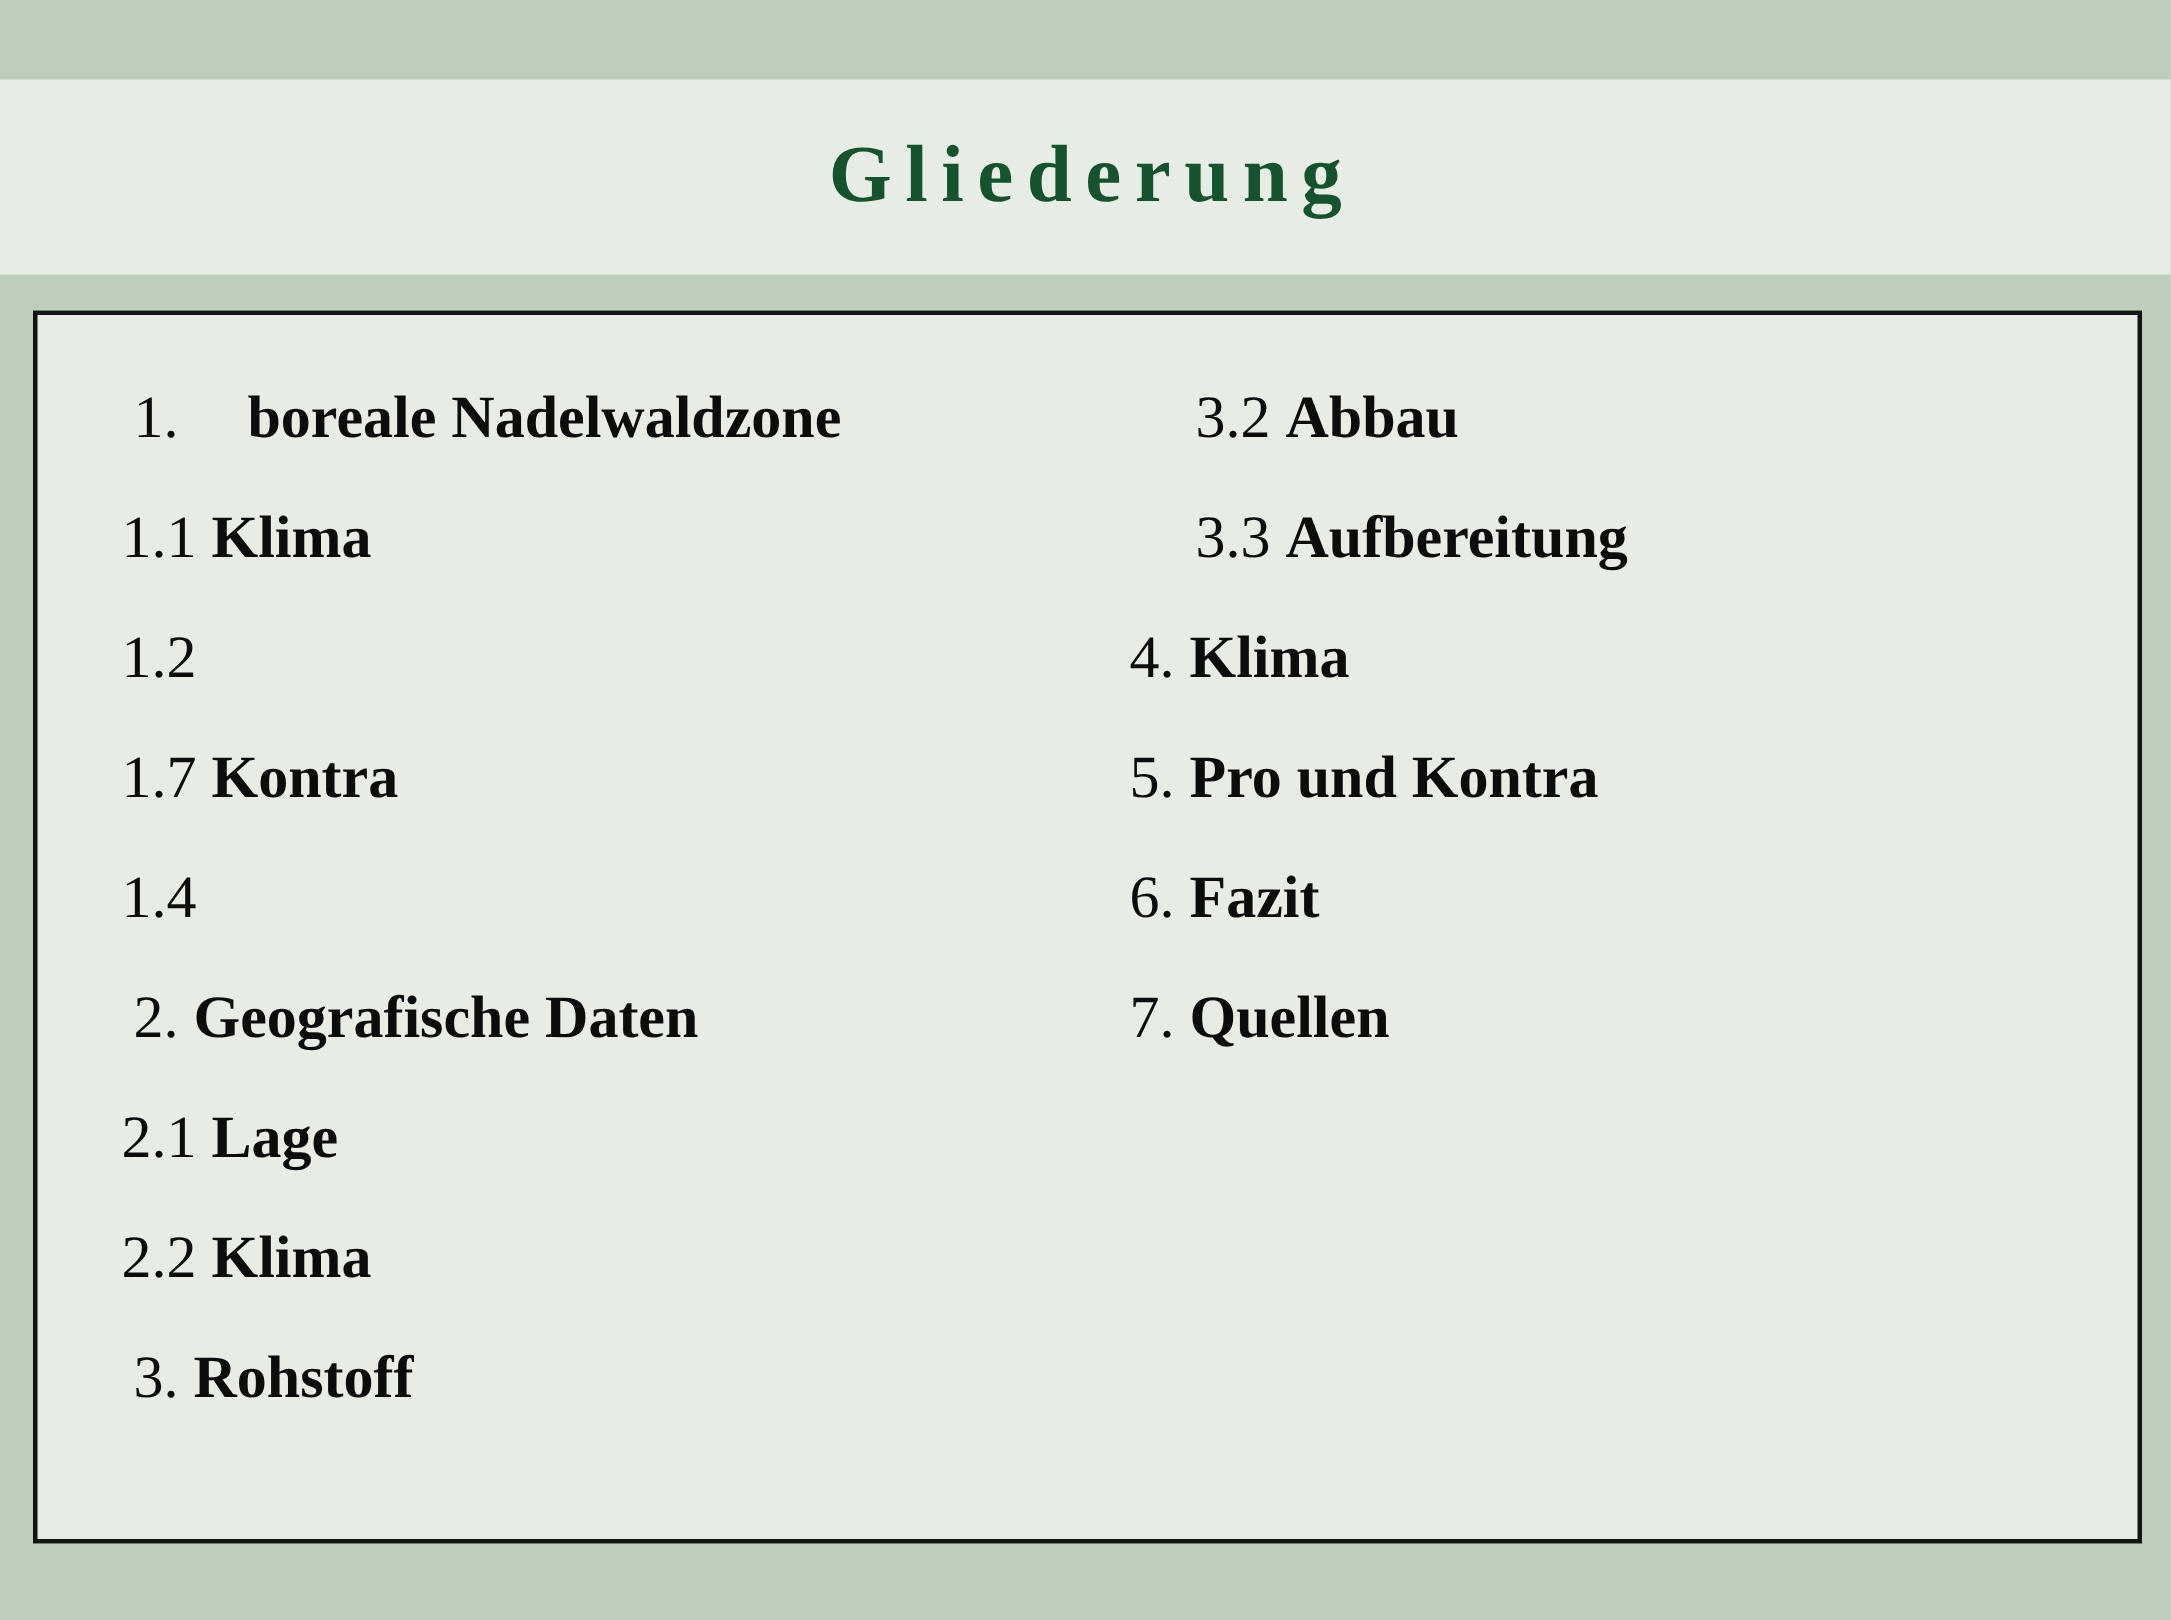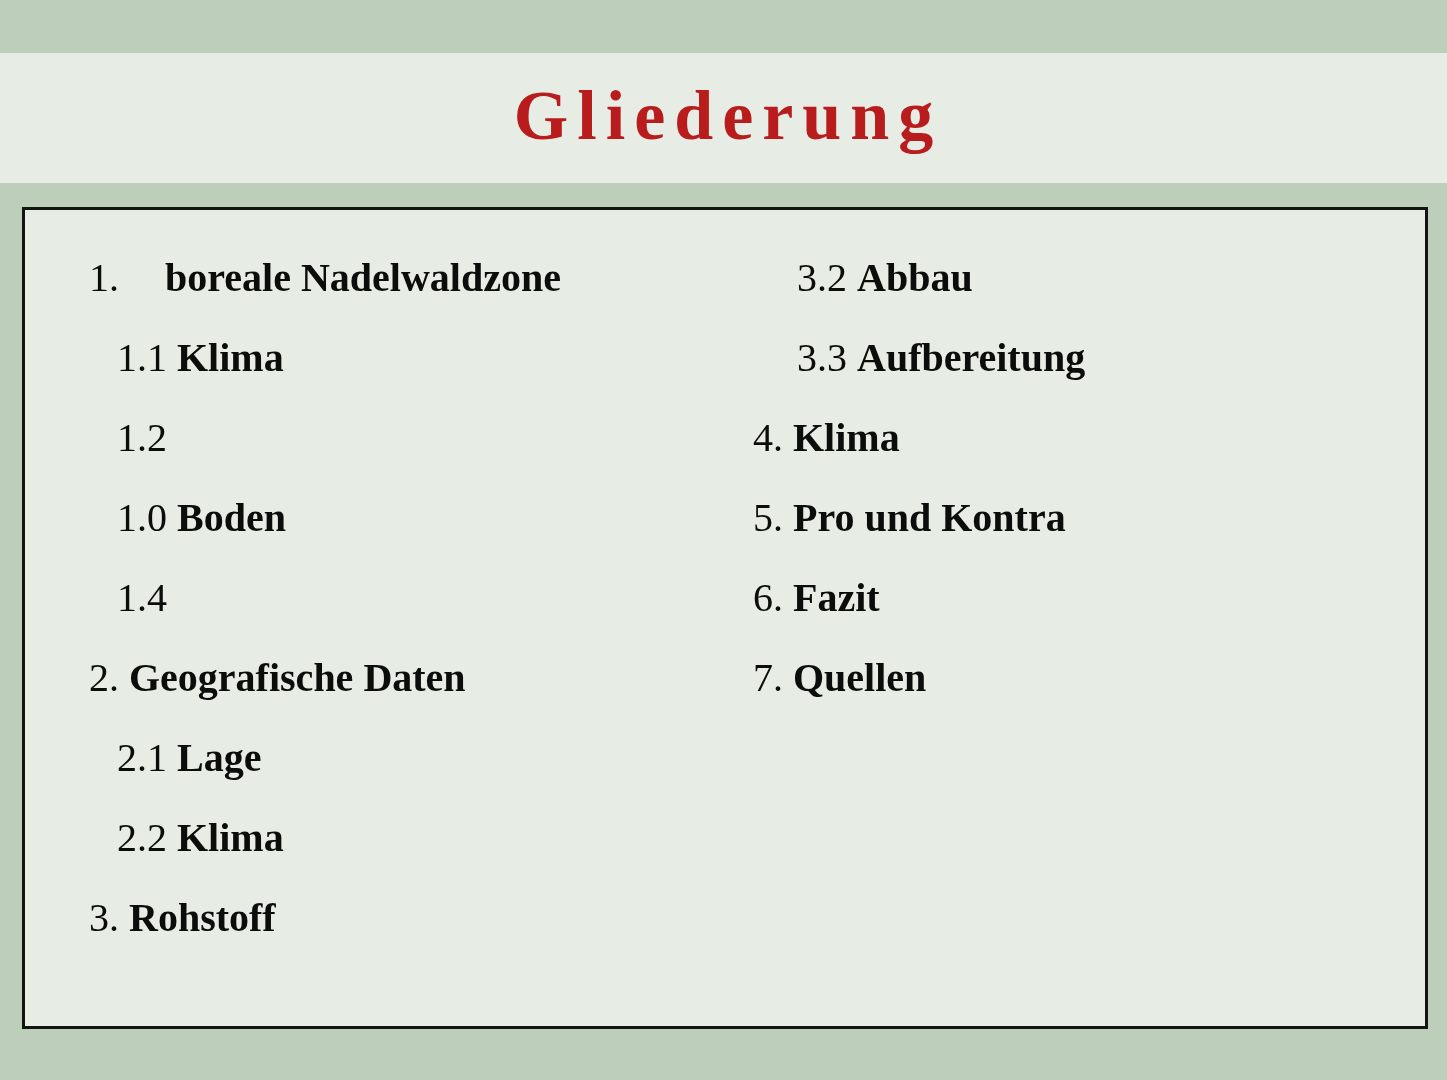--- a/index.html
+++ b/index.html
@@ -30,24 +30,24 @@
     width: 1447px;
     height: 130px;
     background: #e7ece5;
     display: flex;
     align-items: center;
     justify-content: center;
   }
   .slide-title {
     font-family: "Liberation Serif", "DejaVu Serif", serif;
     font-weight: bold;
-    font-size: 70px;
+    font-size: 54px;
     line-height: 1;
     letter-spacing: 9px;
-    color: #b91c1c;
+    color: #14532d;
     text-indent: 9px;
     white-space: nowrap;
     margin: 0;
     padding: 0;
     transform: translateY(-2px);
   }
 
   
   .content-frame {
     position: absolute;
@@ -81,21 +81,21 @@
     line-height: 1;
     color: #0b0d0b;
     height: 80px;
     display: flex;
     align-items: center;
     white-space: nowrap;
   }
 
   
   .col-left  .lvl-1 { padding-left: 64px; }
-  .col-left  .lvl-2 { padding-left: 92px; }
+  .col-left  .lvl-2 { padding-left: 56px; }
   
   .col-left  .lvl-1.tabbed { padding-left: 64px; }
   .tab-gap { display: inline-block; width: 46px; }
 
   
   .col-right .lvl-1 { padding-left: 28px; }
   .col-right .lvl-2 { padding-left: 72px; }
 
   .num { white-space: pre; }
   .label { white-space: pre; font-weight: bold; }
@@ -120,23 +120,23 @@
           <div class="toc-item lvl-2">
             <span class="num">1.1</span>
             <span class="label"> </span>
             <span class="label">Klima</span>
           </div>
           <div class="toc-item lvl-2">
             <span class="num">1.2</span>
             <span class="label"> </span>
           </div>
           <div class="toc-item lvl-2">
-            <span class="num">1.0</span>
+            <span class="num">1.7</span>
             <span class="label"> </span>
-            <span class="label">Boden</span>
+            <span class="label">Kontra</span>
           </div>
           <div class="toc-item lvl-2">
             <span class="num">1.4</span>
             <span class="label"> </span>
           </div>
           <div class="toc-item lvl-1">
             <span class="num">2.</span>
             <span class="label"> </span>
             <span class="label">Geografische Daten</span>
           </div>

